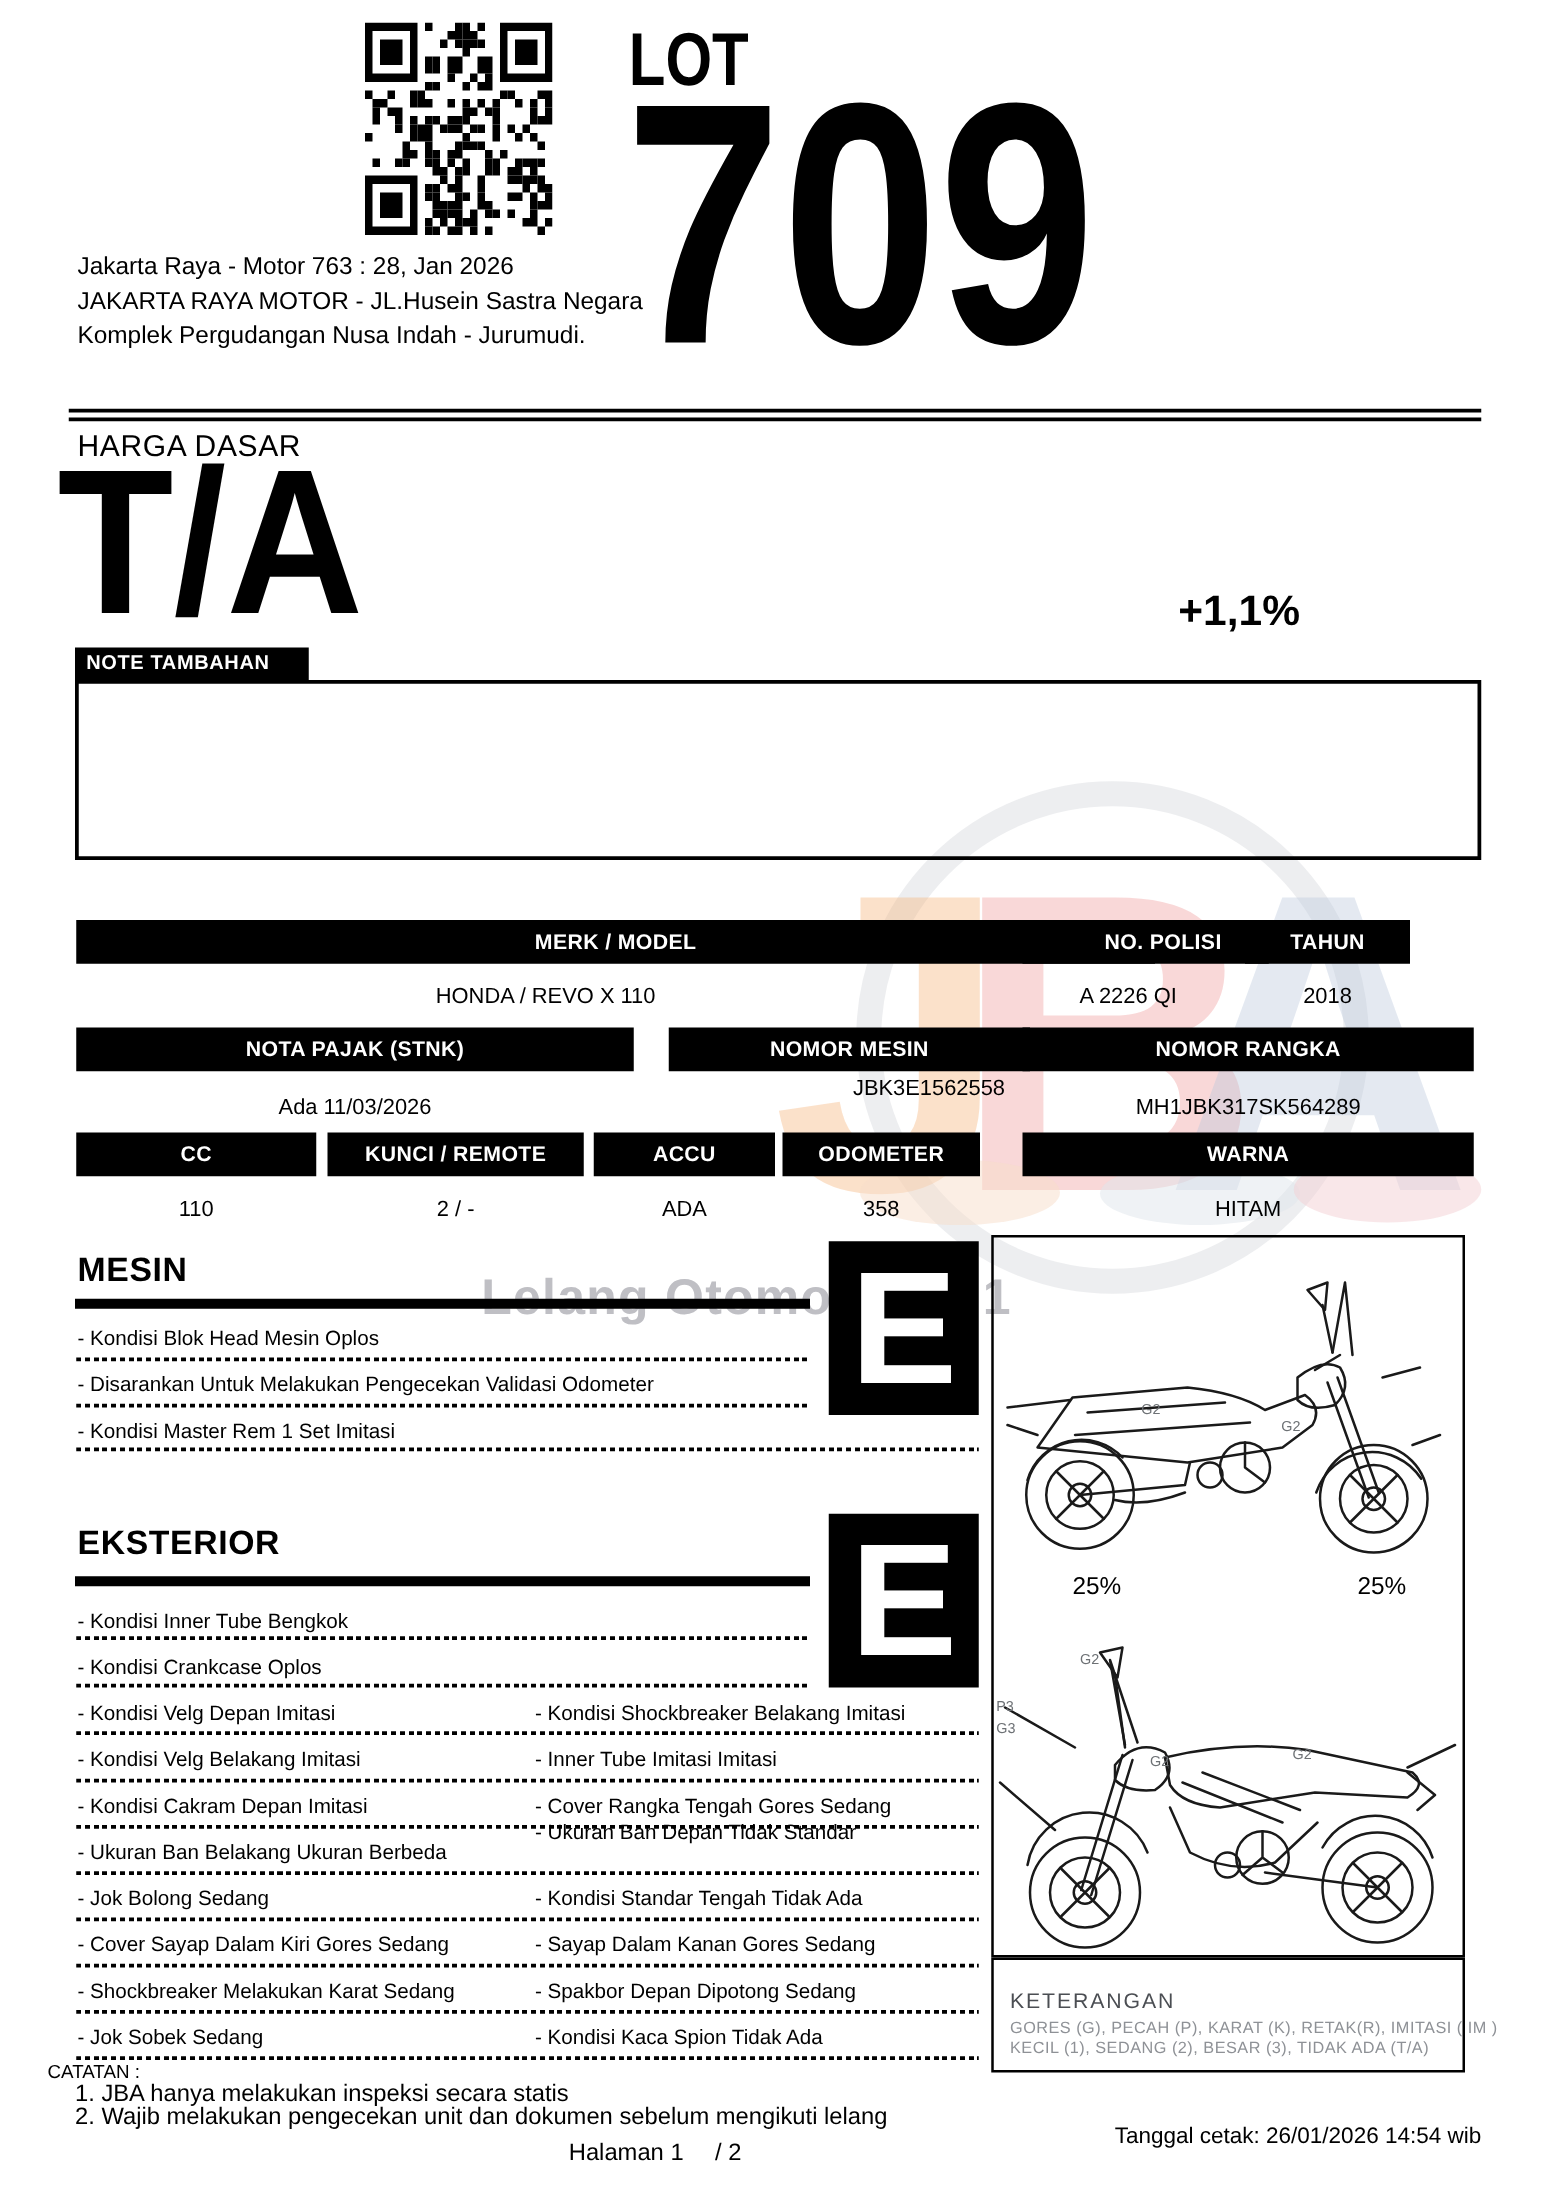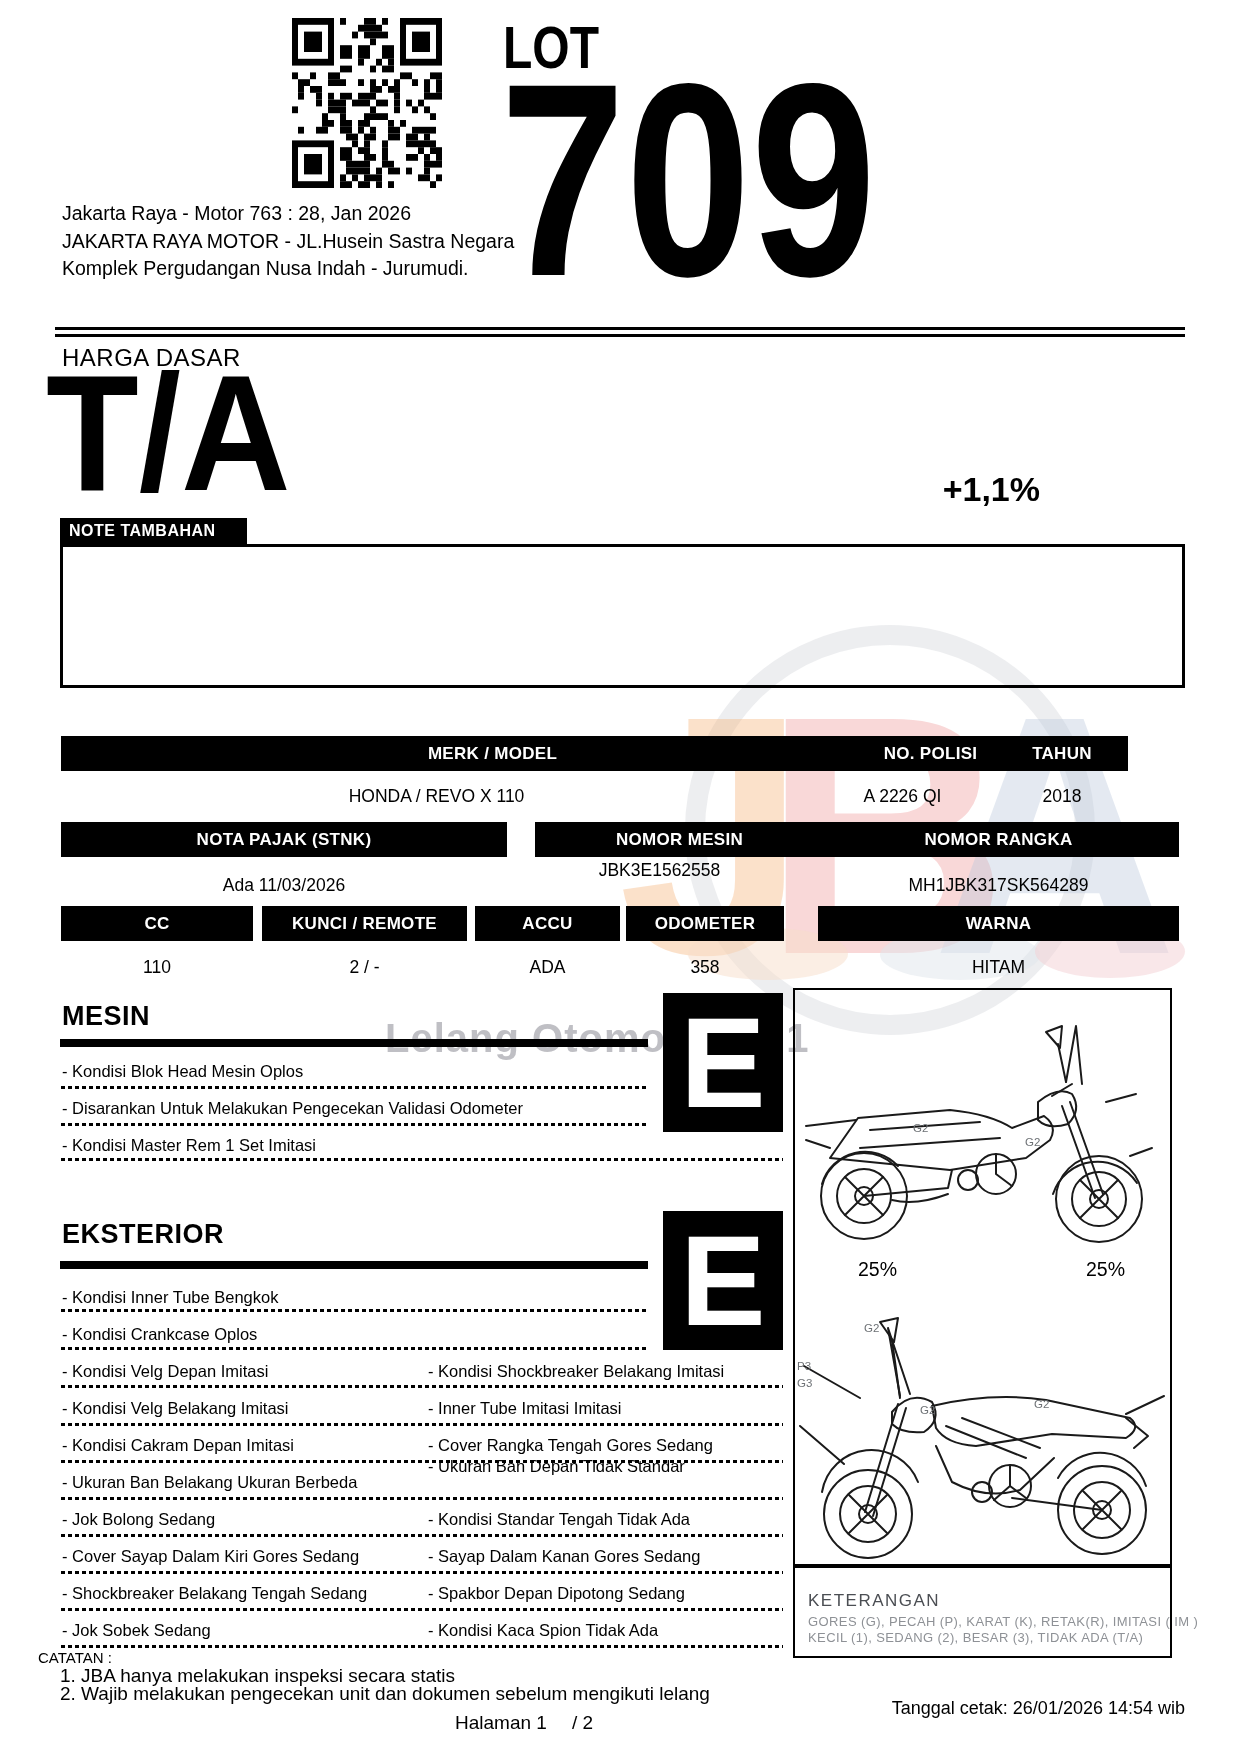--- a/index.html
+++ b/index.html
@@ -299,21 +299,21 @@
     <div class="hdr-cell" style="left:818px;top:736px;width:169px;padding-left:28px;">NO. POLISI</div>
     <div class="hdr-cell" style="left:996px;top:736px;width:132px;">TAHUN</div>
     <div class="val-cell" style="left:61px;top:786px;width:751px;">HONDA / REVO X 110</div>
     <div class="val-cell" style="left:818px;top:786px;width:169px;">A 2226 QI</div>
     <div class="val-cell" style="left:996px;top:786px;width:132px;">2018</div>
 
     <div class="hdr-cell" style="left:61px;top:822px;width:446px;">NOTA PAJAK (STNK)</div>
     <div class="hdr-cell" style="left:515px;top:822px;width:289px;margin-left:20px;">NOMOR MESIN</div>
     <div class="hdr-cell" style="left:818px;top:822px;width:361px;">NOMOR RANGKA</div>
     <div class="val-cell" style="left:61px;top:875px;width:446px;">Ada 11/03/2026</div>
-    <div class="val-cell" style="left:515px;top:860px;width:289px;">JBK3E1562558</div>
+    <div class="val-cell" style="left:515px;top:860px;width:289px;text-align:right;">JBK3E1562558</div>
     <div class="val-cell" style="left:818px;top:875px;width:361px;">MH1JBK317SK564289</div>
 
     <div class="hdr-cell" style="left:61px;top:906px;width:192px;">CC</div>
     <div class="hdr-cell" style="left:262px;top:906px;width:205px;">KUNCI / REMOTE</div>
     <div class="hdr-cell" style="left:475px;top:906px;width:145px;">ACCU</div>
     <div class="hdr-cell" style="left:626px;top:906px;width:158px;">ODOMETER</div>
     <div class="hdr-cell" style="left:818px;top:906px;width:361px;">WARNA</div>
     <div class="val-cell" style="left:61px;top:957px;width:192px;">110</div>
     <div class="val-cell" style="left:262px;top:957px;width:205px;">2 / -</div>
     <div class="val-cell" style="left:475px;top:957px;width:145px;">ADA</div>
@@ -349,21 +349,21 @@
     <div class="dotted" style="top:1460px;width:722px;"></div>
     <div class="item" style="left:62px;top:1473px;">- Ukuran Ban Belakang Ukuran Berbeda</div>
     <div class="item" style="left:428px;top:1457px;">- Ukuran Ban Depan Tidak Standar</div>
     <div class="dotted" style="top:1497px;width:722px;"></div>
     <div class="item" style="left:62px;top:1510px;">- Jok Bolong Sedang</div>
     <div class="item" style="left:428px;top:1510px;">- Kondisi Standar Tengah Tidak Ada</div>
     <div class="dotted" style="top:1534px;width:722px;"></div>
     <div class="item" style="left:62px;top:1547px;">- Cover Sayap Dalam Kiri Gores Sedang</div>
     <div class="item" style="left:428px;top:1547px;">- Sayap Dalam Kanan Gores Sedang</div>
     <div class="dotted" style="top:1571px;width:722px;"></div>
-    <div class="item" style="left:62px;top:1584px;">- Shockbreaker Belakang Tengah Sedang</div>
+    <div class="item" style="left:62px;top:1584px;">- Shockbreaker Melakukan Karat Sedang</div>
     <div class="item" style="left:428px;top:1584px;">- Spakbor Depan Dipotong Sedang</div>
     <div class="dotted" style="top:1608px;width:722px;"></div>
     <div class="item" style="left:62px;top:1621px;">- Jok Sobek Sedang</div>
     <div class="item" style="left:428px;top:1621px;">- Kondisi Kaca Spion Tidak Ada</div>
     <div class="dotted" style="top:1645px;width:722px;"></div>
 
     <div class="panel"></div>
 
     <svg class="abs" style="left:800px;top:998px;" width="366" height="252" viewBox="0 0 366 252" fill="none" stroke="#1a1a1a" stroke-width="2" stroke-linecap="round" stroke-linejoin="round">
       <circle cx="64" cy="198" r="43"></circle>

